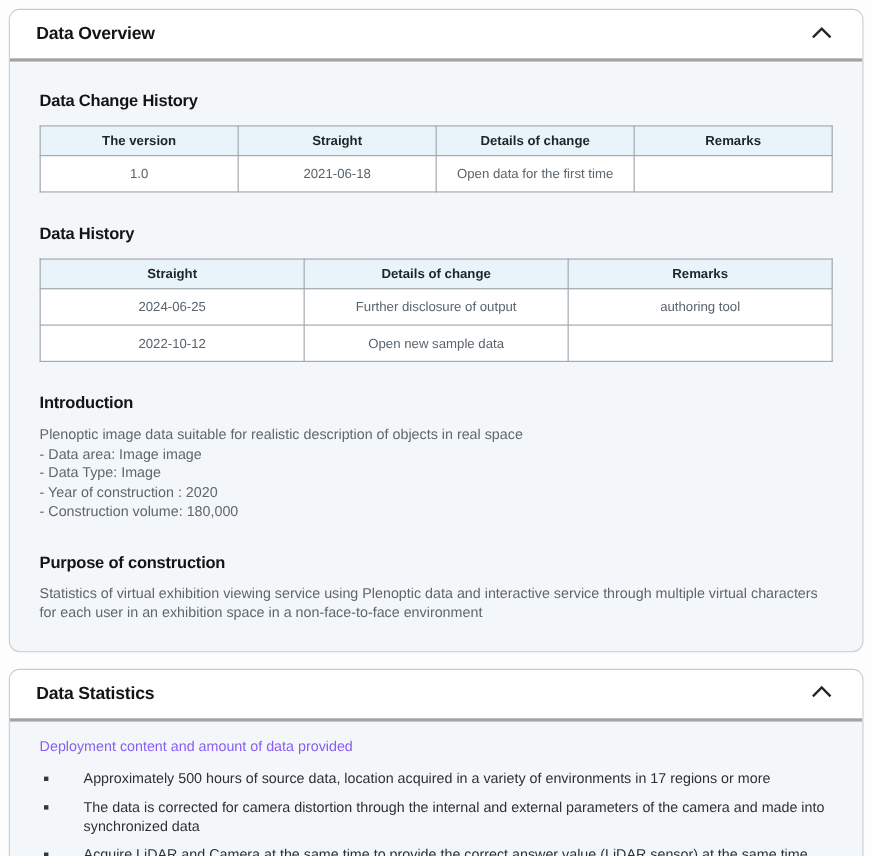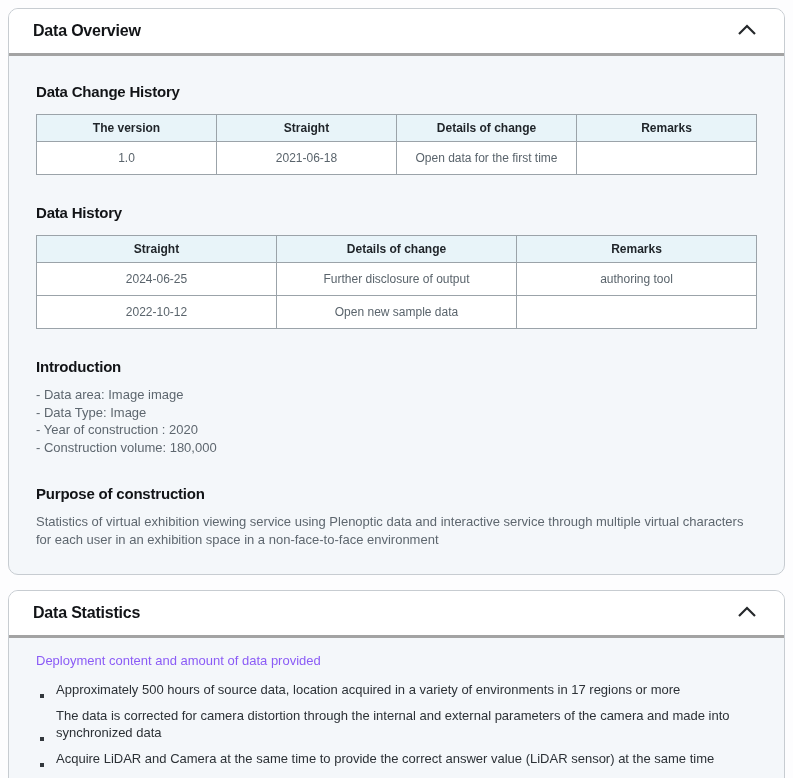--- a/index.html
+++ b/index.html
@@ -81,25 +81,26 @@
   }
   .para div { min-height: 17.5px; }
   .subtitle {
     font-size: 13px;
     color: #8b5cf6;
     line-height: 17px;
   }
   .bullet-list { margin-top: 12px; }
   .bullet-item {
     display: flex;
-    align-items: flex-end;
+    align-items: flex-start;
     margin-top: 9px;
     font-size: 13px;
     line-height: 17px;
     color: #2c3136;
+    gap: 20px;
   }
   .bullet-marker {
     flex: 0 0 auto;
     width: 4px; height: 4px;
     background: #33383d;
     margin: 7px 12px 0 4px;
   }
 </style>
 </head>
 <body>
@@ -155,20 +156,21 @@
         <tr>
           <td>2022-10-12</td>
           <td>Open new sample data</td>
           <td></td>
         </tr>
       </tbody>
     </table>
 
     <h3 class="section-heading mt-section">Introduction</h3>
     <div class="para">
+      <div>Plenoptic image data suitable for realistic description of objects in real space</div>
       <div>- Data area: Image image</div>
       <div>- Data Type: Image</div>
       <div>- Year of construction : 2020</div>
       <div>- Construction volume: 180,000</div>
     </div>
 
     <h3 class="section-heading mt-section">Purpose of construction</h3>
     <div class="para">Statistics of virtual exhibition viewing service using Plenoptic data and interactive service through multiple virtual characters for each user in an exhibition space in a non-face-to-face environment</div>
 
   </div>

